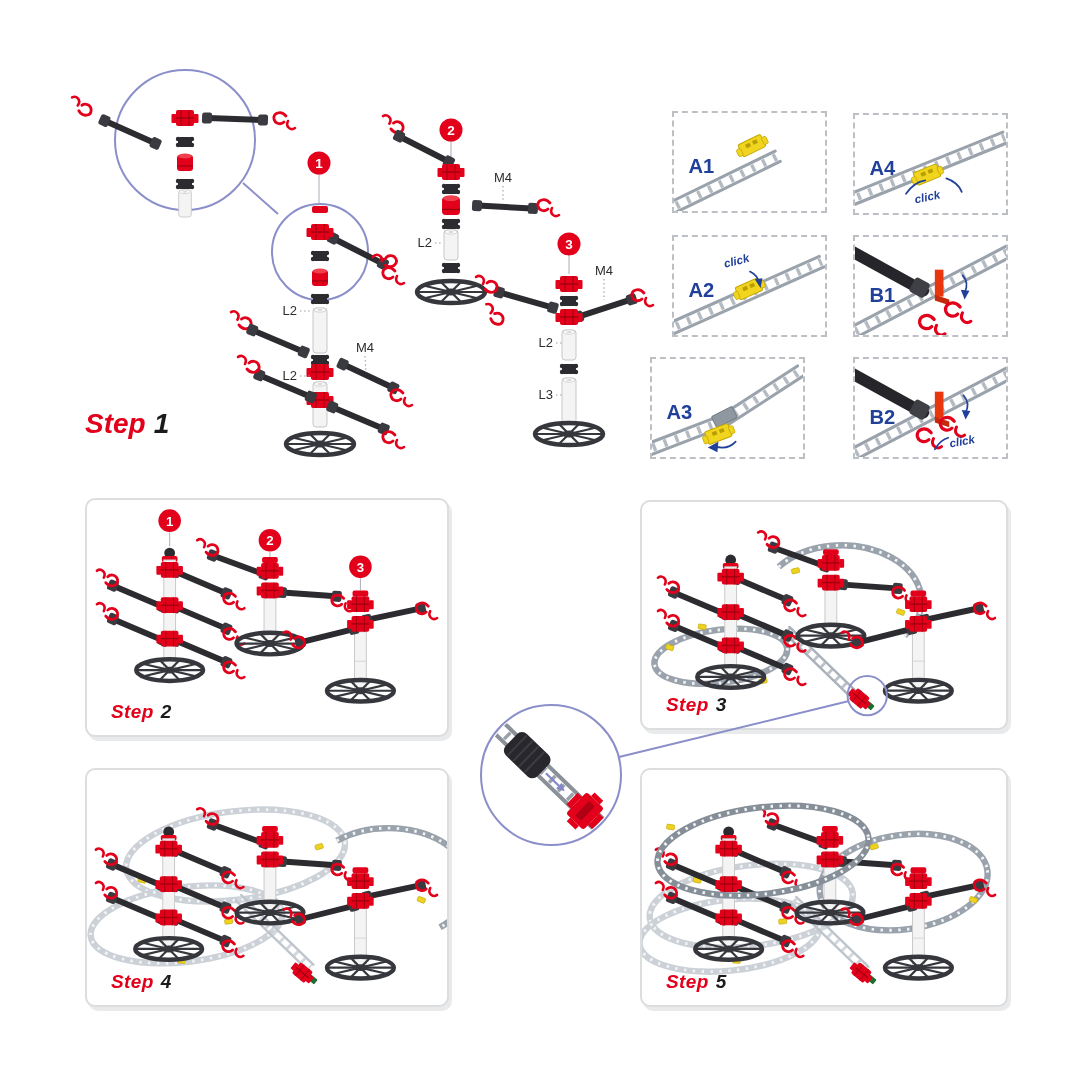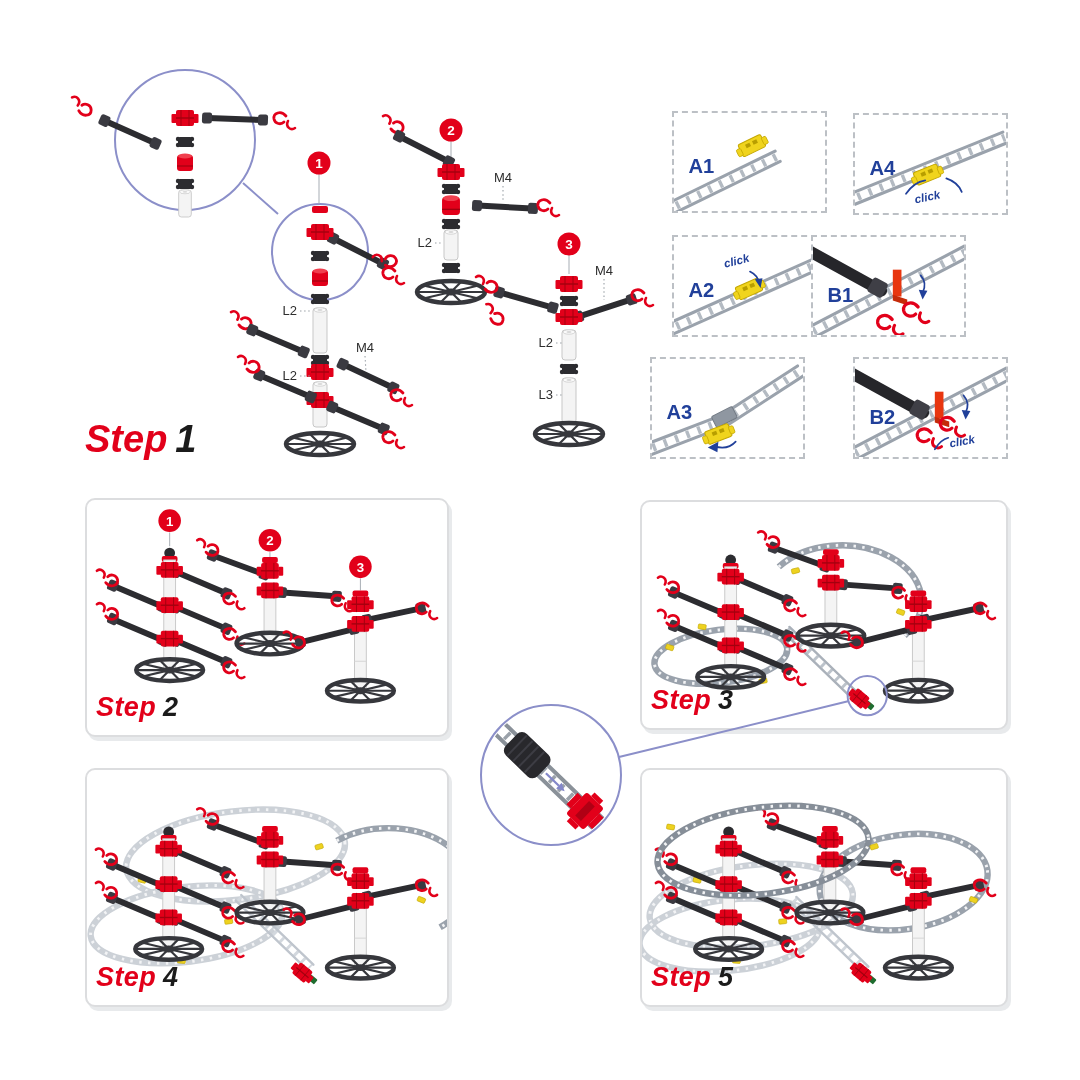--- a/index.html
+++ b/index.html
@@ -10,25 +10,25 @@
 
   
   .panel{position:absolute;background:#fff;border:2px solid #dcdddf;border-radius:10px;
          box-shadow:3px 4px 0 rgba(185,190,196,.32)}
   .panel svg{position:absolute;left:0;top:0;width:100%;height:100%;overflow:hidden}
 
   
   .detail{position:absolute;width:155px;height:102px;background:#fff;border:2px dashed #bcc0c5}
   .detail svg{position:absolute;left:0;top:0;width:100%;height:100%;overflow:hidden}
 
-  .step-label{position:absolute;left:9px;bottom:12px;font-size:27px;font-weight:bold;
+  .step-label{position:absolute;left:24px;bottom:12px;font-size:19px;font-weight:bold;
               font-style:italic;letter-spacing:.4px;white-space:nowrap}
   .step-label .w{color:#e2001a}
   .step-label .n{color:#1b1b1b;margin-left:7px}
-  #step1-label{position:absolute;left:85px;top:418px;font-size:38px;font-weight:bold;font-style:italic}
+  #step1-label{position:absolute;left:85px;top:408px;font-size:28px;font-weight:bold;font-style:italic}
   #step1-label .w{color:#e2001a}
   #step1-label .n{color:#1b1b1b;margin-left:8px}
 
   
   .rail{stroke:#9aa2ac;stroke-width:3.2;fill:none;stroke-linecap:round}
   .rungs{stroke:#b3bac2;stroke-width:8;stroke-dasharray:3.5 9;fill:none}
   .ramp-rail{stroke:#aab1ba;stroke-width:2.4;fill:none;stroke-linecap:round}
   .ramp-rungs{stroke:#bcc3cb;stroke-width:6;stroke-dasharray:3 7;fill:none}
   .ramp-rail.light{stroke:#bfc5cd}.ramp-rungs.light{stroke:#d3d8de}
   .loop{fill:none;stroke:#9aa2ac;stroke-width:6.5}
@@ -310,21 +310,21 @@
       <line x1="0" y1="6" x2="178" y2="6" class="rail"></line>
     </g>
     <use href="#yclip" transform="translate(77,54) rotate(-24)"></use>
     <path d="M78,36 Q86,40 87,47" class="navyarrow"></path>
     <polygon points="83,44 89,53 91,43" fill="#21409a"></polygon>
     <text transform="translate(52,32) rotate(-14)" class="click">click</text>
     <text x="14" y="62" class="plabel">A2</text>
   </svg>
 </div>
 
-<div class="detail" style="left:811px;top:235px">
+<div class="detail" style="left:853px;top:235px">
   <svg viewBox="0 0 155 102">
     <g transform="translate(-12,104) rotate(-27.5)">
       <line x1="0" y1="0" x2="195" y2="0" class="rungs"></line>
       <line x1="0" y1="-6" x2="195" y2="-6" class="rail"></line>
       <line x1="0" y1="6" x2="195" y2="6" class="rail"></line>
     </g>
     <line x1="-6" y1="14" x2="70" y2="56" stroke="#26262a" stroke-width="12" stroke-linecap="round"></line>
     <rect x="58" y="44" width="17" height="17" rx="3" fill="#3f3f46" transform="rotate(29 66 52)"></rect>
     <rect x="82" y="34" width="9" height="28" fill="#e8360f"></rect>
     <path d="M82,60 L97,65 L97,71 L82,66 Z" fill="#c52b0a"></path>

